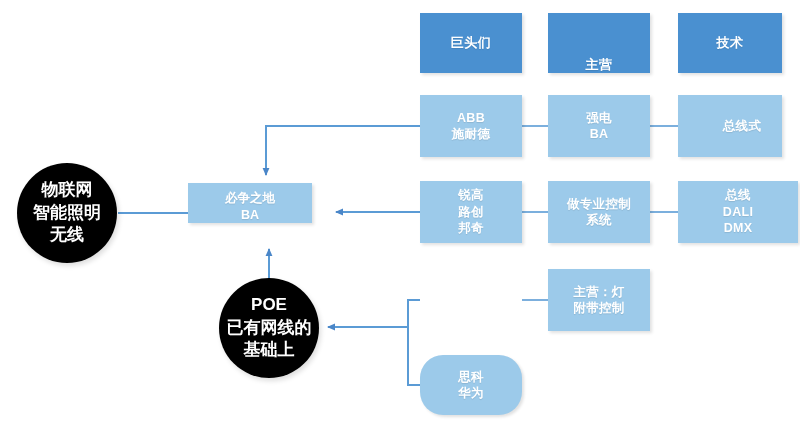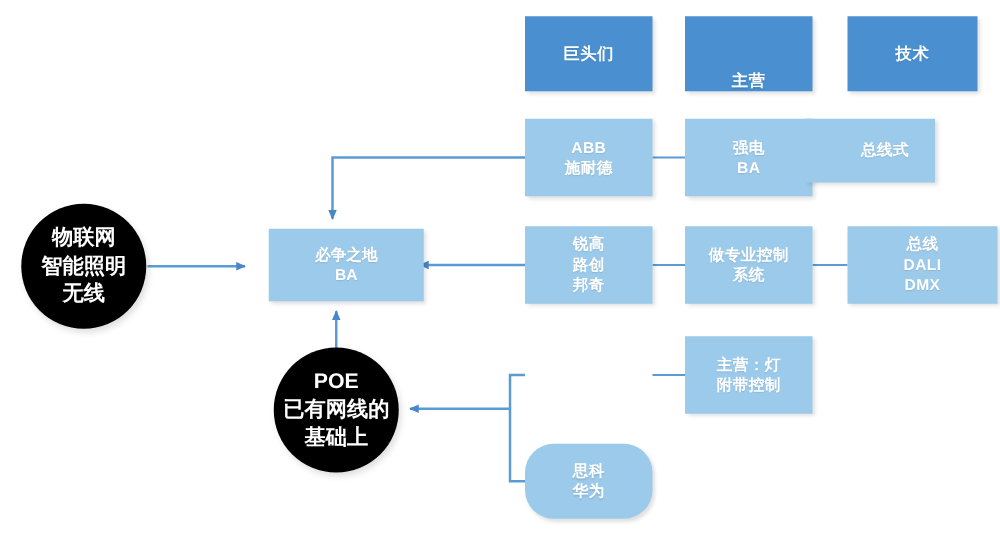--- a/index.html
+++ b/index.html
@@ -123,40 +123,40 @@
   <div class="node header-node" style="left:678px; top:13px; width:104px; height:60px;">
     <span class="txt">技术</span>
   </div>
 
   <div class="node circle-node" style="left:17px; top:163px; width:100px; height:100px;">
     <span class="txt">物联网
 智能照明
 无线</span>
   </div>
 
-  <div class="node hub-node" style="left:215px; top:183px; width:124px; height:58px;">
+  <div class="node hub-node" style="left:188px; top:183px; width:124px; height:40px;align-items:flex-end;">
     <span class="txt">必争之地
 BA</span>
   </div>
 
   <div class="node circle-node" style="left:219px; top:278px; width:100px; height:100px;">
     <span class="txt">POE
 已有网线的
 基础上</span>
   </div>
 
   <div class="node cell-node" style="left:420px; top:95px; width:102px; height:62px;">
     <span class="txt">ABB
 施耐德</span>
   </div>
   <div class="node cell-node" style="left:548px; top:95px; width:102px; height:62px;">
     <span class="txt">强电
 BA</span>
   </div>
-  <div class="node cell-node" style="left:644px; top:95px; width:104px; height:51px;padding-left:24px;">
+  <div class="node cell-node" style="left:678px; top:95px; width:104px; height:62px;padding-left:24px;">
     <span class="txt">总线式</span>
   </div>
 
   <div class="node cell-node" style="left:420px; top:181px; width:102px; height:62px;">
     <span class="txt">锐高
 路创
 邦奇</span>
   </div>
   <div class="node cell-node" style="left:548px; top:181px; width:102px; height:62px;">
     <span class="txt">做专业控制

